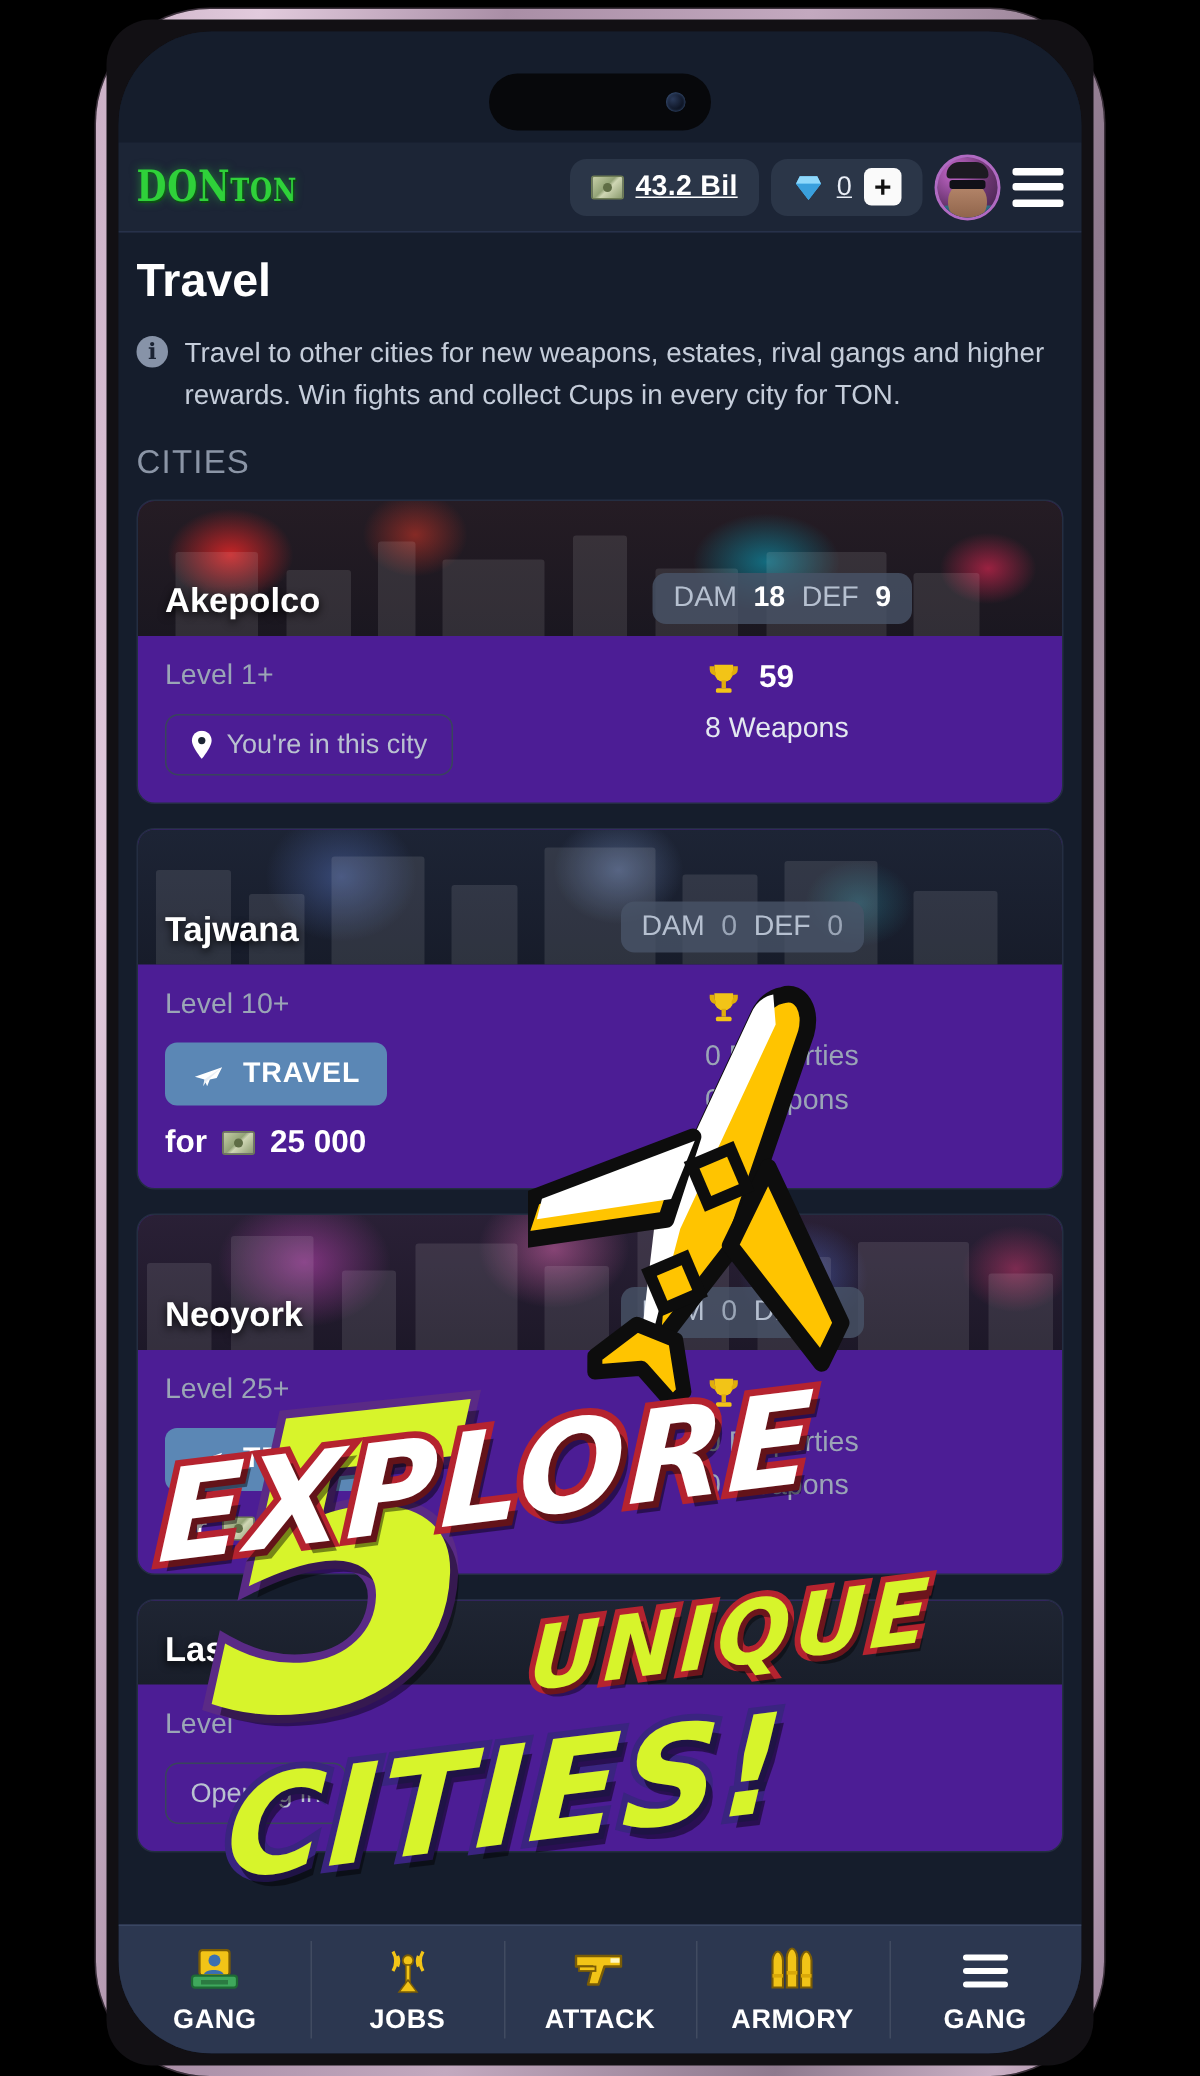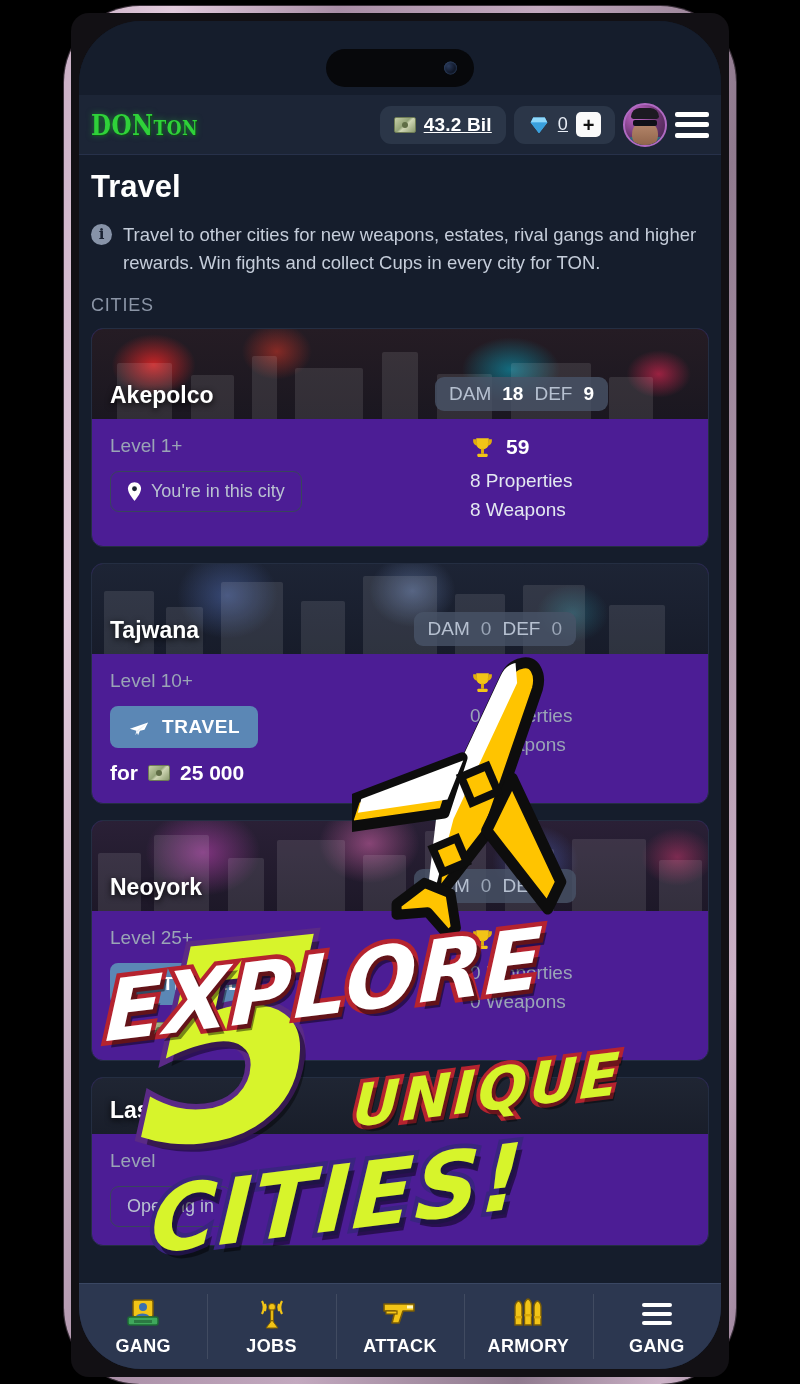--- a/index.html
+++ b/index.html
@@ -16,21 +16,21 @@
   #phone-frame {
     position: absolute; left: 64px; top: 6px;
     width: 672px; height: 1378px;
     border-radius: 76px;
     background: linear-gradient(100deg,#c9aec4 0%,#e2cbdd 12%,#a98ea6 30%,#c3a9bf 52%,#8f7a8e 76%,#cbb1c6 92%,#9b829a 100%);
     padding: 7px;
     box-shadow: 0 0 0 1px #3a2f3a;
   }
   #phone-inner {
     position: relative; width: 100%; height: 100%;
-    border-radius: 18px;
+    border-radius: 30px;
     background: #121014;
     padding: 8px;
   }
   #screen {
     position: relative; width: 100%; height: 100%;
     border-radius: 62px;
     background: #141c2b;
     overflow: hidden;
   }
 
@@ -119,21 +119,21 @@
   #page { padding: 14px 12px 0 12px; }
   #page-title { color: #fff; font-size: 31px; font-weight: bold; margin-bottom: 16px; }
 
   #info-row { display: flex; gap: 11px; margin-bottom: 18px; }
   .info-icon { width: 21px; height: 21px; border-radius: 50%; background: #8793a8;
                color: #1b2333; font-size: 15px; font-weight: bold; line-height: 21px;
                text-align: center; flex: 0 0 auto; margin-top: 3px;
                font-family: "DejaVu Serif", serif; }
   #info-text { color: #c5cdda; font-size: 18.5px; line-height: 1.5; }
 
-  #section-label { color: #8b95a6; font-size: 18px; letter-spacing: .8px; margin-bottom: 12px; }
+  #section-label { color: #8b95a6; font-size: 22px; letter-spacing: .8px; margin-bottom: 12px; }
 
   
   .city-card { border-radius: 12px; overflow: hidden; background: #4c1d95; margin-bottom: 16px;
                border: 1px solid #242e42; }
   .banner { position: relative; height: 90px; overflow: hidden; }
   .banner-akepolco { background:
       radial-gradient(60px 44px at 10% 40%, rgba(255,40,40,.75), transparent 70%),
       radial-gradient(50px 40px at 30% 25%, rgba(255,60,40,.45), transparent 70%),
       radial-gradient(70px 46px at 68% 45%, rgba(0,220,255,.42), transparent 70%),
       radial-gradient(46px 34px at 92% 50%, rgba(255,40,90,.55), transparent 70%),
@@ -323,21 +323,20 @@
                   <div class="trophy-row">
                     <svg class="trophy-icon" viewBox="0 0 24 24">
                       <path d="M6 3h12v5a6 6 0 0 1-12 0V3z" fill="#f2c417"></path>
                       <path d="M6 4H3v2a4 4 0 0 0 4 4V8a5 5 0 0 1-1-2V4z" fill="#e0ad0c"></path>
                       <path d="M18 4h3v2a4 4 0 0 1-4 4V8a5 5 0 0 0 1-2V4z" fill="#e0ad0c"></path>
                       <rect x="10.6" y="13" width="2.8" height="5" fill="#e0ad0c"></rect>
                       <rect x="7" y="18" width="10" height="3" rx="1" fill="#f2c417"></rect>
                     </svg>
                     <span class="cnt">59</span>
                   </div>
-                  <div class="kv">8 Properties</div>
                   <div class="kv">8 Weapons</div>
                 </div>
               </div>
             </div>
 
             <div class="city-card">
               <div class="banner banner-tajwana">
                 <div class="bldg" style="left:2%;width:8%;height:70%"></div>
                 <div class="bldg" style="left:12%;width:6%;height:52%"></div>
                 <div class="bldg" style="left:21%;width:10%;height:80%"></div>

